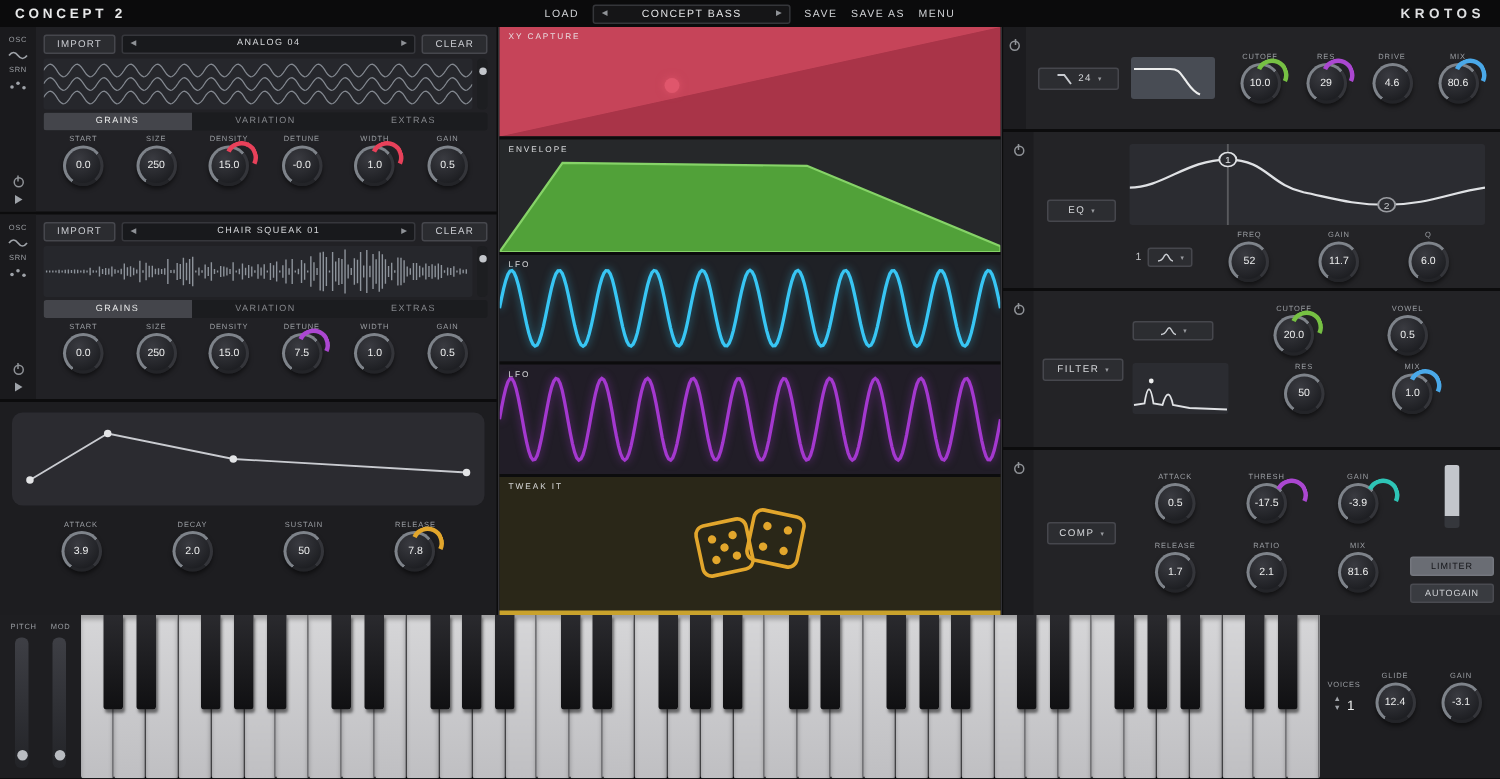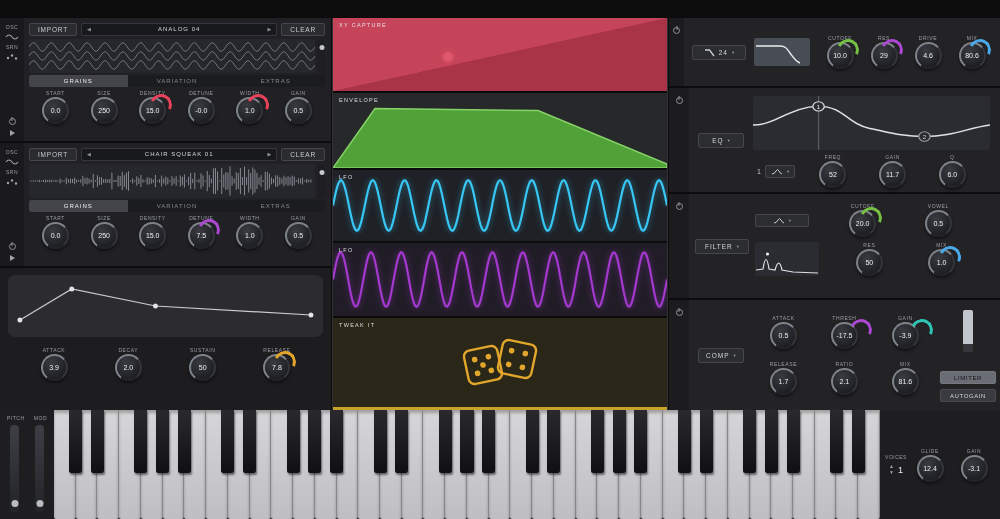--- a/index.html
+++ b/index.html
@@ -127,20 +127,35 @@
 .spin-arrows{display:flex;flex-direction:column;gap:1px}
 .spin-arrows span{font-size:5px;line-height:5px;color:#a0a3a8;cursor:pointer}
 .spin-value{font-size:9px;color:#eceded}
 .kb-right .knob-row{flex:1;padding-top:0}
 </style>
 </head>
 <body>
 
 <div id="app">
 
+  <header id="topbar">
+    <div class="logo">CONCEPT 2</div>
+    <div class="topbar-center">
+      <button class="tb-btn">LOAD</button>
+      <div class="preset-box">
+        <span class="arrow">◀</span>
+        <span class="preset-name">CONCEPT BASS</span>
+        <span class="arrow">▶</span>
+      </div>
+      <button class="tb-btn">SAVE</button>
+      <button class="tb-btn">SAVE AS</button>
+      <button class="tb-btn">MENU</button>
+    </div>
+    <div class="brand">KROTOS</div>
+  </header>
 
   <div id="left-col">
 
     <section class="osc-module">
       <div class="osc-strip">
         <span class="strip-label">OSC</span>
         <svg width="14" height="8" viewBox="0 0 14 8">
             <path d="M1 4 Q4 0 7 4 Q10 8 13 4" fill="none" stroke="#9fa3a9" stroke-width="1.1"></path>
           </svg>
         <span class="strip-label">SRN</span>

